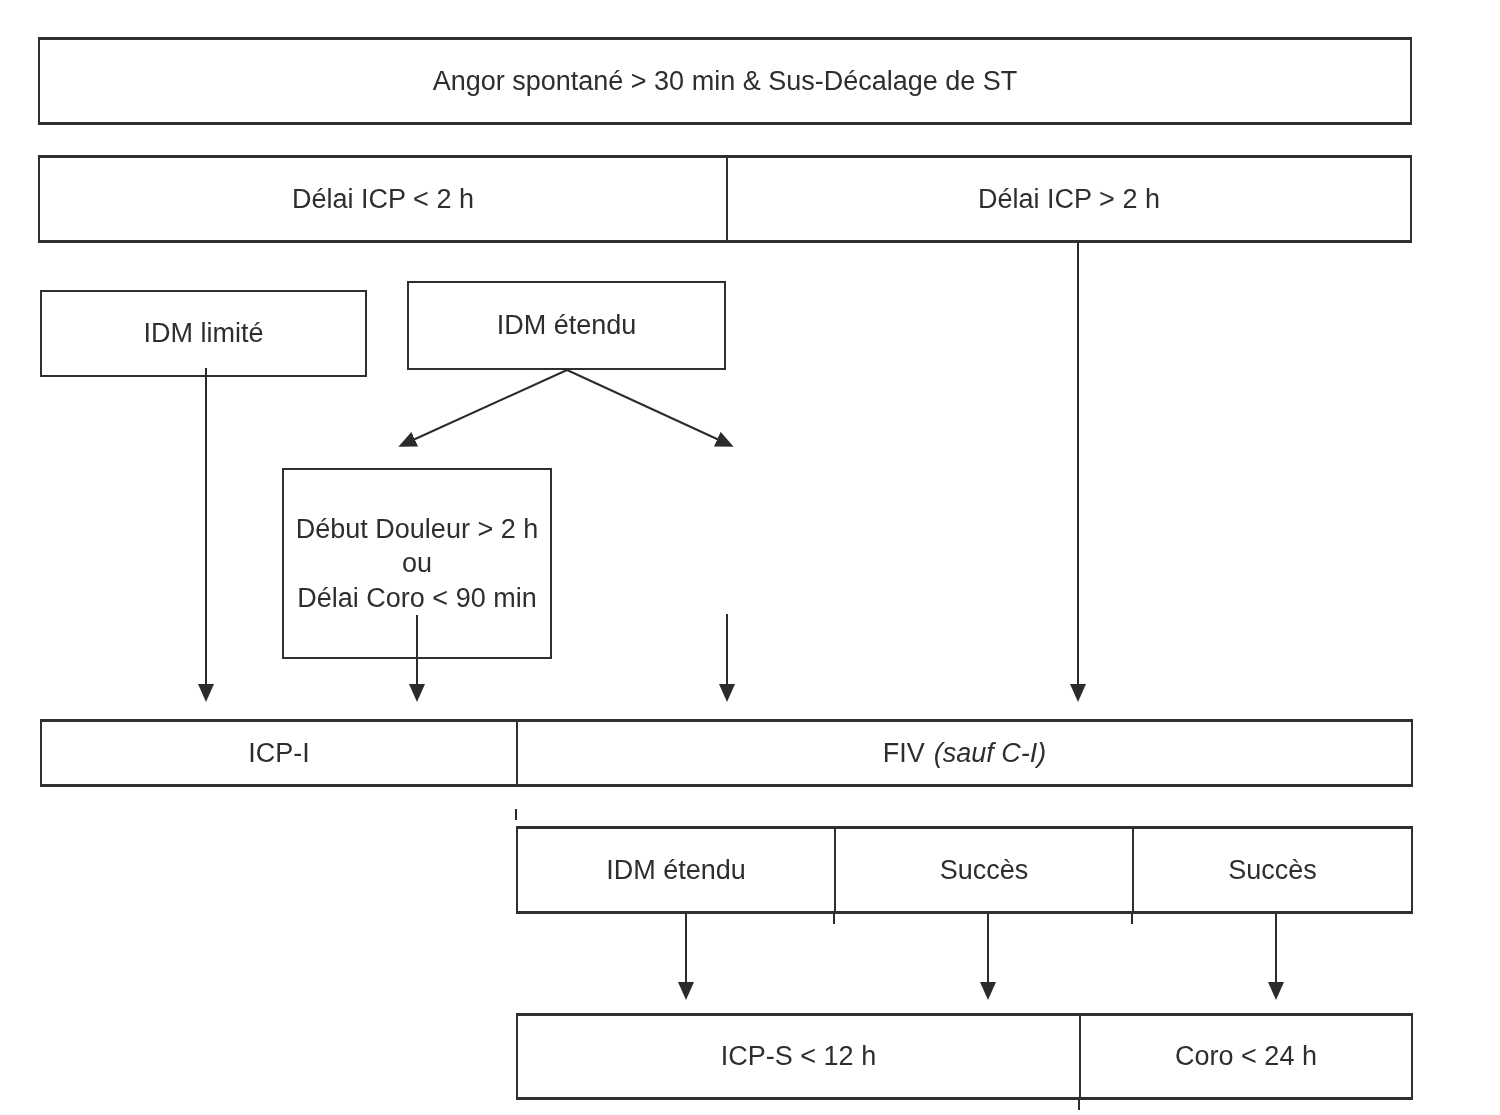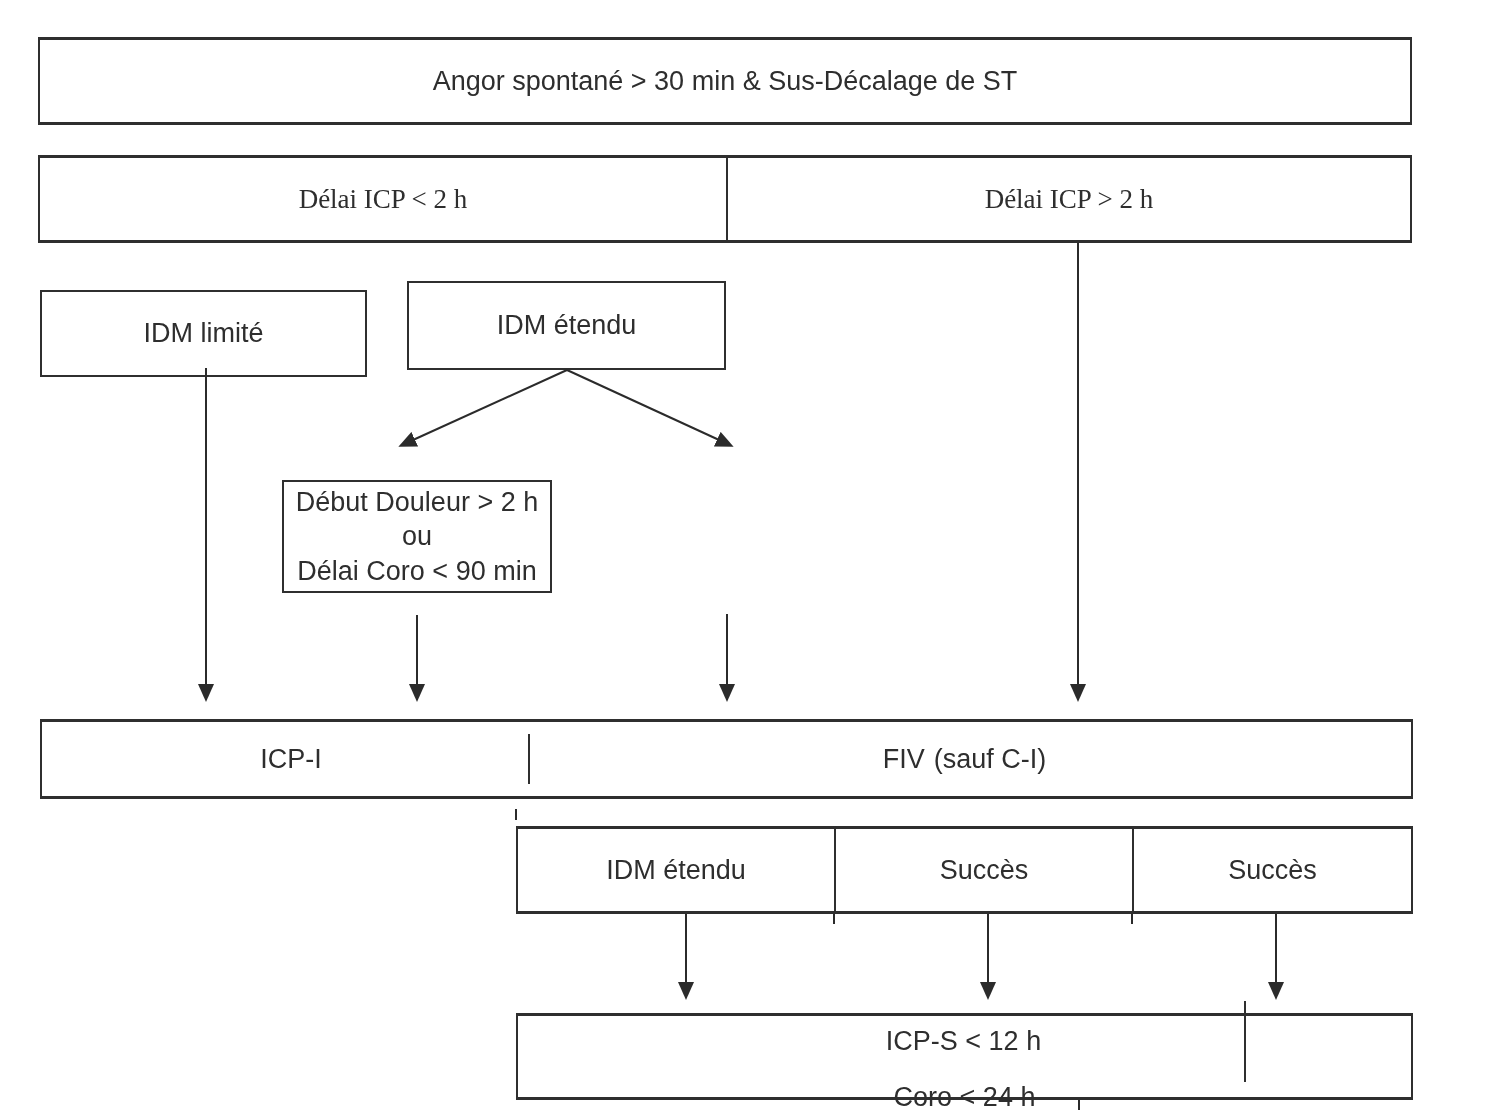--- a/index.html
+++ b/index.html
@@ -45,20 +45,21 @@
     border-right: 2px solid #2f2f2f;
   }
   .cell.grow {
     flex: 1 1 auto;
   }
   .multiline {
     flex-direction: column;
     line-height: 1.27;
   }
   .note {
+    font-style: italic;
     margin-left: 0.34em;
   }
   svg.arrows {
     position: absolute;
     left: 0;
     top: 0;
     width: 1500px;
     height: 1115px;
     pointer-events: none;
   }
@@ -69,43 +70,43 @@
 </style>
 </head>
 <body>
 
 <div class="stage">
 
   <div class="box hwide" style="left:38px; top:37px; width:1374px; height:88px;">
     <span>Angor spontané &gt; 30 min &amp; Sus-Décalage de ST</span>
   </div>
 
-  <div class="box hwide row" style="left:38px; top:155px; width:1374px; height:88px; padding:0;font-family:Liberation Serif, serif;">
+  <div class="box hwide row" style="left:38px; top:155px; width:1374px; height:88px; padding:0;">
     <div class="cell divider" style="width:688px;">
       <span>Délai ICP &lt; 2 h</span>
     </div>
     <div class="cell grow">
       <span>Délai ICP &gt; 2 h</span>
     </div>
   </div>
 
   <div class="box" style="left:40px; top:290px; width:327px; height:87px;">
     <span>IDM limité</span>
   </div>
   <div class="box" style="left:407px; top:281px; width:319px; height:89px;">
     <span>IDM étendu</span>
   </div>
 
-  <div class="box multiline" style="left:282px; top:480px; width:270px; height:113px;">
+  <div class="box multiline" style="left:282px; top:468px; width:270px; height:191px;">
     <div>Début Douleur &gt; 2 h</div>
     <div>ou</div>
     <div>Délai Coro &lt; 90 min</div>
   </div>
 
-  <div class="box hwide row" style="left:40px; top:719px; width:1373px; height:80px; padding:12px;">
+  <div class="box hwide row" style="left:40px; top:719px; width:1373px; height:68px; padding:0;">
     <div class="cell divider" style="width:476px;">
       <span>ICP-I</span>
     </div>
     <div class="cell grow">
       <span>FIV</span>
       <span class="note">(sauf C-I)</span>
     </div>
   </div>
 
   <div class="box hwide row" style="left:516px; top:826px; width:897px; height:88px; padding:0;">
@@ -113,21 +114,21 @@
       <span>IDM étendu</span>
     </div>
     <div class="cell divider" style="width:298px;">
       <span>Succès</span>
     </div>
     <div class="cell grow">
       <span>Succès</span>
     </div>
   </div>
 
-  <div class="box hwide row" style="left:516px; top:1013px; width:897px; height:87px; padding:0;flex-direction:column;">
+  <div class="box hwide row" style="left:516px; top:1013px; width:897px; height:87px; padding:0;">
     <div class="cell divider" style="width:563px;">
       <span>ICP-S &lt; 12 h</span>
     </div>
     <div class="cell grow">
       <span>Coro &lt; 24 h</span>
     </div>
   </div>
 
   <svg class="arrows" viewBox="0 0 1500 1115">
     <defs>

